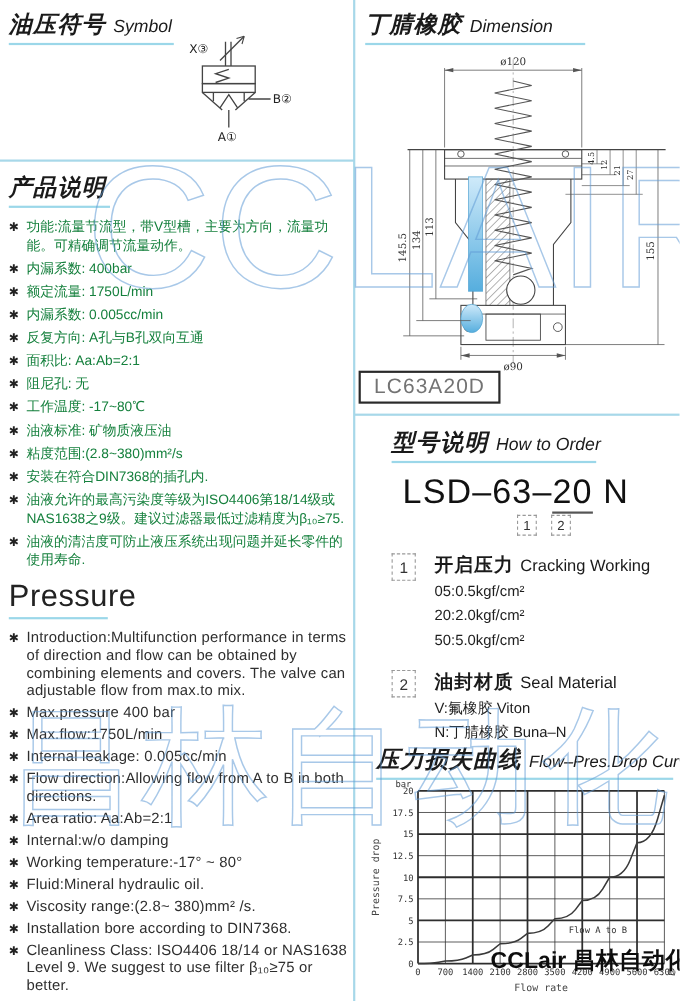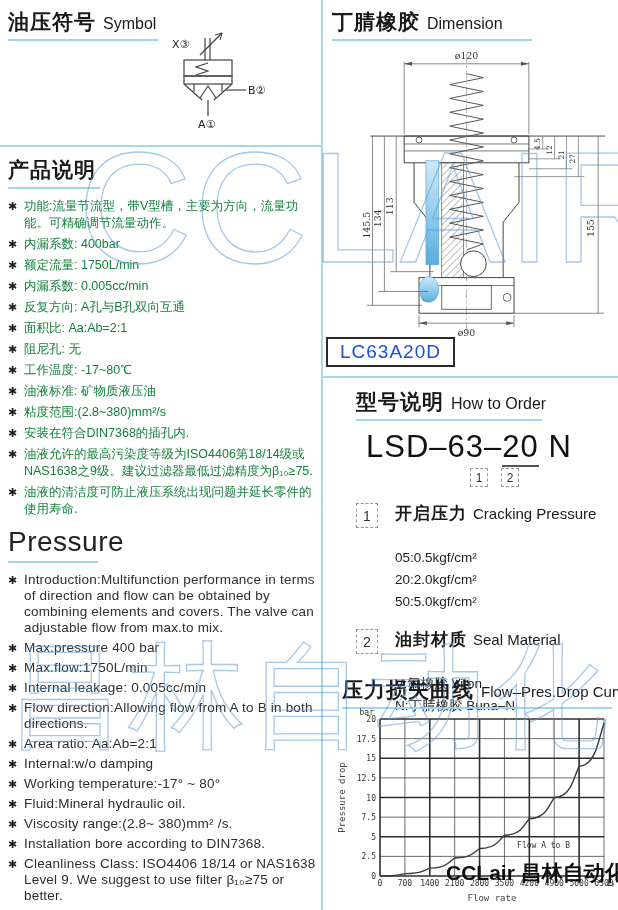--- a/index.html
+++ b/index.html
@@ -2,47 +2,47 @@
 <html><head>
 <meta charset="utf-8">
 <style>
   html,body{margin:0;padding:0;background:#fff;}
   .page{position:relative;width:618px;height:910px;background:#ffffff;overflow:hidden;
         font-family:"Liberation Sans",sans-serif;color:#1a1a1a;}
   .abs{position:absolute;}
   .vdivider{position:absolute;left:321px;top:0;width:2px;height:910px;background:#a7d8e9;}
   .hdivider{position:absolute;height:2px;background:#a7d8e9;}
   .underline{height:2px;background:#9bd7e9;margin-top:3px;}
-  .sec-head{white-space:nowrap;}
+  .sec-head{white-space:nowrap;font-style:italic;}
   .t-zh{font-size:21px;font-weight:700;letter-spacing:1px;}
   .t-en{font-size:16px;font-weight:400;margin-left:7px;}
   .feat-title{font-size:28px;font-weight:400;letter-spacing:.5px;color:#222;}
   
   .blist{margin-top:9px;}
   .bi{display:flex;align-items:flex-start;}
   .ast{flex:0 0 16px;font-size:11px;padding-top:2px;color:#222;}
   .blist.zh .bi{margin-bottom:4px;}
   .blist.zh .bt{font-size:12.5px;line-height:17px;font-weight:400;color:#15803d;}
   .blist.en .bi{margin-bottom:4px;}
   .blist.en .bt{font-size:13.5px;line-height:16px;font-weight:400;color:#2e2e2e;letter-spacing:.2px;}
   
   .model-box{display:inline-block;border:2px solid #2a2a2a;padding:2px 12px;font-size:19px;
-             letter-spacing:1px;color:#1d4ed8;background:#fff;}
+             letter-spacing:1px;color:#737373;background:#fff;}
   
   .model-code{font-size:31px;letter-spacing:1px;color:#111;margin:8px 0 2px 10px;white-space:nowrap;}
   .model-code .u{border-bottom:2.5px solid #555;padding-bottom:1px;}
   .refrow{display:flex;gap:13px;margin-left:114px;margin-top:3px;}
   .refbox{width:16px;height:17px;border:1.5px dashed #999;font-size:12px;color:#333;
           display:flex;align-items:center;justify-content:center;}
   .spec-block{display:flex;gap:17px;margin-top:15px;}
   .numbox{flex:0 0 20px;height:23px;border:1.5px dashed #999;font-size:14px;color:#333;
           display:flex;align-items:center;justify-content:center;margin-top:1px;}
   .t-zh2{font-size:17px;font-weight:700;letter-spacing:1px;}
   .t-en2{font-size:15px;margin-left:6px;}
-  .optlist{margin-top:22px;}
+  .optlist{margin-top:2px;}
   .opt{font-size:13.5px;line-height:22px;color:#1e1e1e;}
   
   .ct{font:8px "DejaVu Sans Mono",monospace;fill:#333;}
   .cax{font-size:9px;fill:#444;}
   
   .dt{font:9.5px "DejaVu Serif",serif;fill:#333;}
   .dts{font:7.5px "DejaVu Serif",serif;fill:#333;}
   
   .st{font:11px "DejaVu Sans",sans-serif;fill:#222;}
   
@@ -321,21 +321,21 @@
 
     <div class="refrow">
       <span class="refbox">1</span>
       <span class="refbox">2</span>
     </div>
 
     <div class="spec-block">
       <div class="numbox">1</div>
       <div>
         <div>
-          <span class="t-zh2">开启压力</span><span class="t-en2">Cracking Pressure</span>
+          <span class="t-zh2">开启压力</span><span class="t-en2">Cracking Working</span>
         </div>
         <div class="optlist">
             <div class="opt">05:0.5kgf/cm²</div>
             <div class="opt">20:2.0kgf/cm²</div>
             <div class="opt">50:5.0kgf/cm²</div>
           </div>
       </div>
     </div>
 
     <div class="spec-block">

